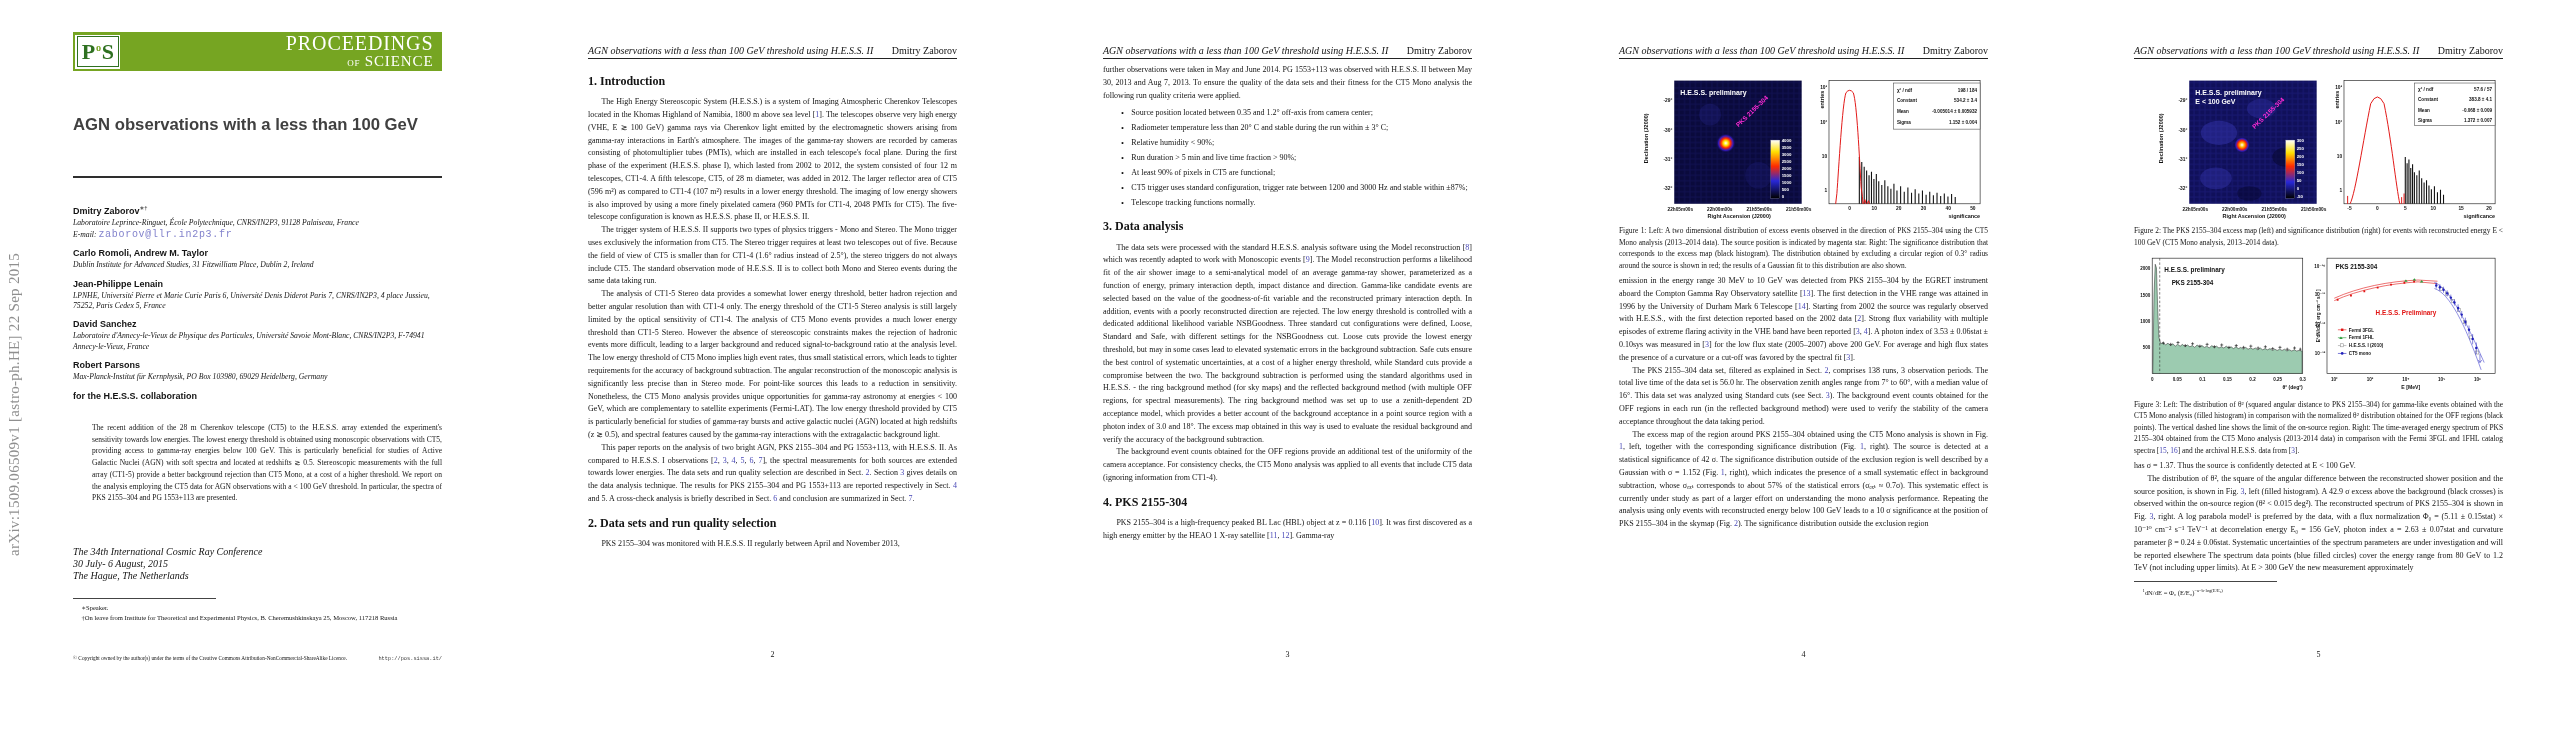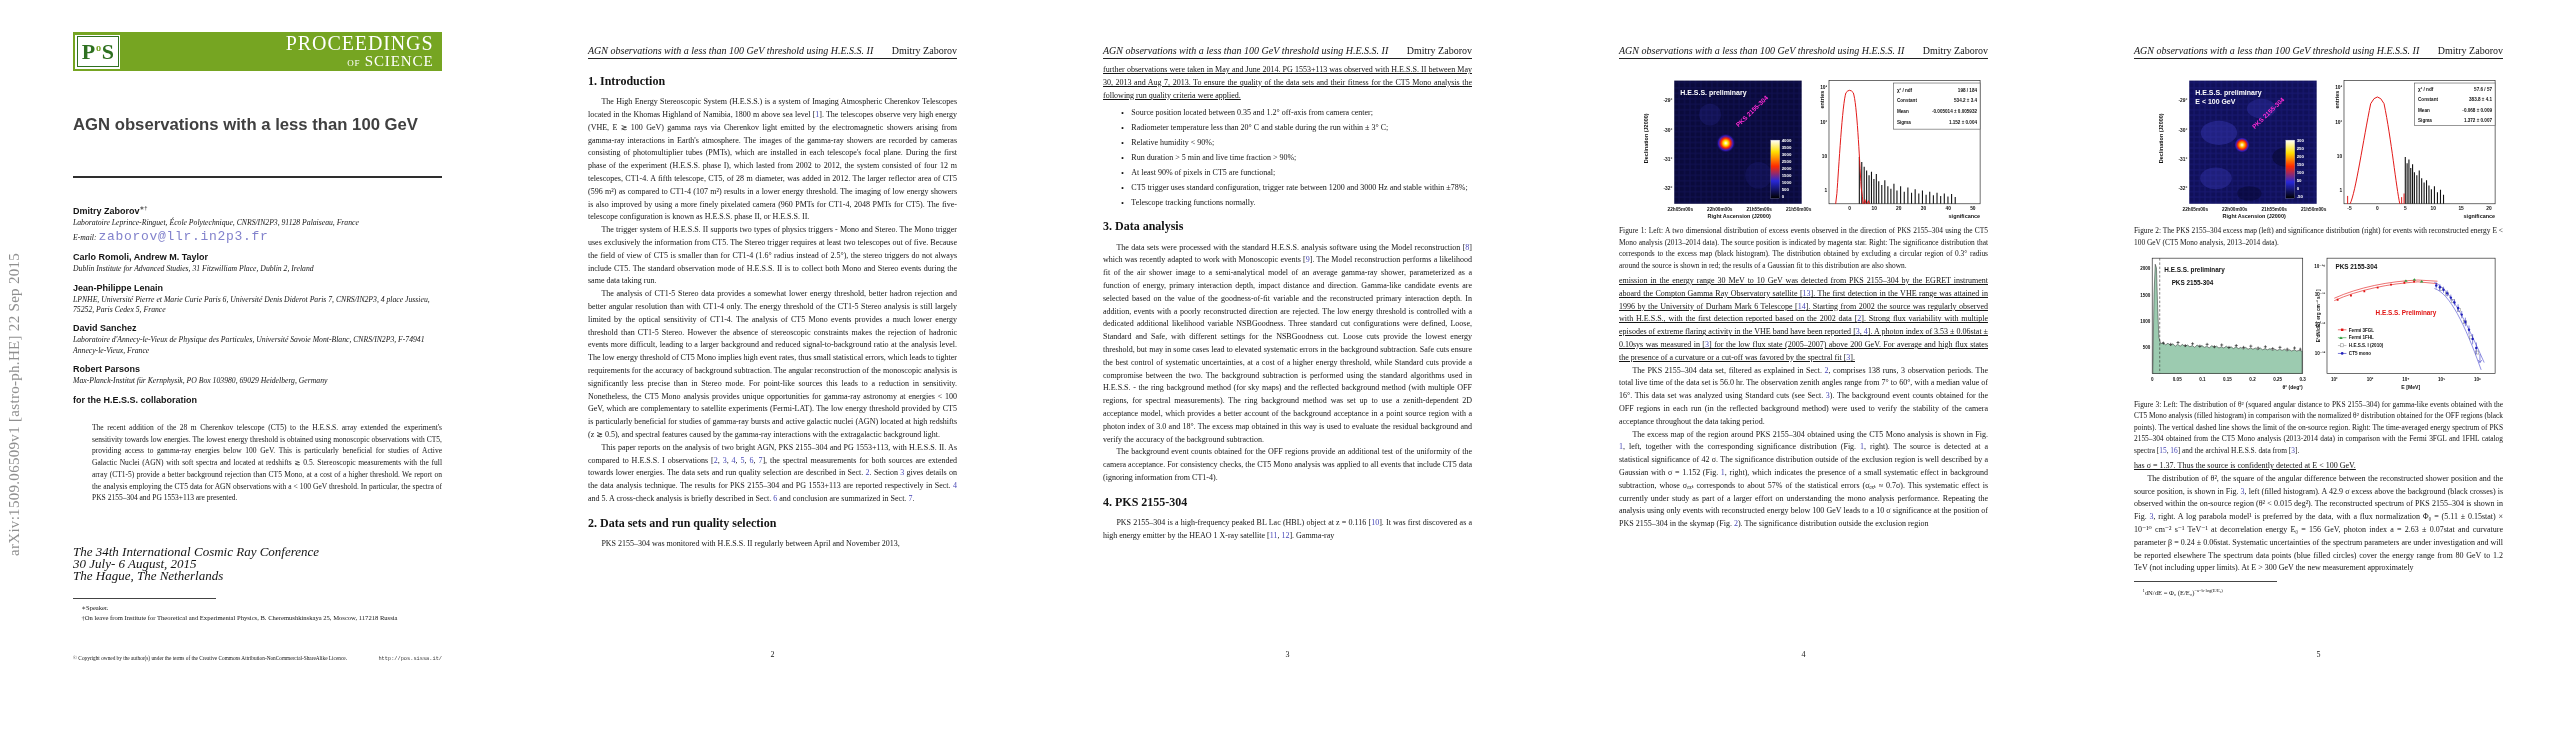--- a/index.html
+++ b/index.html
@@ -8,21 +8,21 @@
   #p1{left:0}#p2{left:515px}#p3{left:1030px}#p4{left:1546px}#p5{left:2061px}
 
   
   .hdr{position:absolute;left:73px;top:45px;width:369px;display:flex;justify-content:space-between;align-items:center;border-bottom:0.8px solid #222;padding-bottom:2.4px;font-size:10px;}
   .hdr .ht{font-style:italic;}
   .pnum{position:absolute;top:650px;left:0;width:100%;text-align:center;font-size:8px;}
 
   
   .col{position:absolute;left:73px;top:64px;width:369px;font-size:8px;line-height:12.8px;text-align:justify;}
   .col p{margin:0;text-indent:13.4px;}
-  .col p.cont{text-indent:0;text-decoration:underline;}
+  .col p.cont{text-indent:0;}
   h2.sec{font-size:12px;font-weight:bold;margin:11px 0 8.5px 0;text-align:left;}
   ul.crit{list-style:none;margin:4.9px 0 4.9px 18px;padding:0;}
   ul.crit li{position:relative;padding-left:10.3px;margin:3px 0;text-align:left;line-height:12px;}
   ul.crit li::before{content:"•";position:absolute;left:0;top:0;font-size:8.5px;}
   .ref{color:#4747b6;}
   .caption{font-size:7.4px;line-height:11.5px;text-align:justify;margin:6px 0 3.6px 0;}
   .figwrap{margin:2.4px 0 0 0;}
   .figwrap svg{display:block;}
   svg text{font-family:"Liberation Sans","DejaVu Sans",sans-serif;}
 
@@ -38,24 +38,24 @@
   .bt2{font-size:15px;letter-spacing:0.9px;}
   .bt2 .of{font-size:9px;letter-spacing:0.6px;}
   .title1{position:absolute;left:73px;top:115px;width:369px;font-family:"Liberation Sans","DejaVu Sans",sans-serif;font-weight:bold;font-size:16.7px;line-height:1.22;color:#404040;text-align:left;}
   .rule{position:absolute;left:73px;top:176px;width:369px;height:1.5px;background:#2e2e2e;}
   .authors{position:absolute;left:73px;top:197px;width:369px;text-align:left;}
   .aname{font-family:"Liberation Sans","DejaVu Sans",sans-serif;font-weight:bold;font-size:9px;margin-top:8px;}
   .aname sup{font-size:5.8px;font-weight:normal;}
   .affil{font-style:italic;font-size:7.7px;line-height:1.36;margin-top:1.8px;}
   .email{font-size:7.7px;margin-top:1.2px;}
   .email .lbl{font-style:italic;}
-  .email .addr{font-family:"Liberation Mono","DejaVu Sans Mono",monospace;font-size:13px;color:#8282cc;letter-spacing:0.7px;}
+  .email .addr{font-family:"Liberation Mono","DejaVu Sans Mono",monospace;font-size:10px;color:#8282cc;letter-spacing:0.7px;}
   .collab{font-family:"Liberation Sans","DejaVu Sans",sans-serif;font-weight:bold;font-size:9px;margin-top:9px;}
   .abstract{position:absolute;left:92px;top:422px;width:350px;font-size:7.5px;line-height:11.7px;text-align:justify;}
-  .conf{position:absolute;left:73px;top:546px;font-style:italic;font-size:13px;line-height:12px;text-align:left;}
+  .conf{position:absolute;left:73px;top:546px;font-style:italic;font-size:10px;line-height:12px;text-align:left;}
   .fnrule{position:absolute;left:73px;top:598px;width:143px;height:0.6px;background:#444;}
   .fns{position:absolute;left:73px;top:603px;width:369px;font-size:6.6px;line-height:10px;text-align:justify;}
   .fns .ind{text-indent:8.5px;}
   .copy{position:absolute;left:73px;top:655px;width:369px;display:flex;justify-content:space-between;align-items:baseline;}
   .copy .c1{font-size:5.3px;}
   .copy .c2{font-family:"Liberation Mono","DejaVu Sans Mono",monospace;font-size:5.3px;color:#3a3a3a;}
 
   
   .fnote{margin-top:6px;text-align:left;}
   .fnote .fr{width:143px;height:0.6px;background:#444;margin-bottom:3px;}
@@ -145,21 +145,21 @@
     <span>Dmitry Zaborov</span>
   </div>
   <div class="col">
     <p class="cont">further observations were taken in May and June 2014. PG 1553+113 was observed with H.E.S.S. II between May 30, 2013 and Aug 7, 2013. To ensure the quality of the data sets and their fitness for the CT5 Mono analysis the following run quality criteria were applied.</p>
     <ul class="crit">
       <li>Source position located between 0.35 and 1.2° off-axis from camera center;</li>
       <li>Radiometer temperature less than 20° C and stable during the run within ± 3° C;</li>
       <li>Relative humidity &lt; 90%;</li>
       <li>Run duration &gt; 5 min and live time fraction &gt; 90%;</li>
       <li>At least 90% of pixels in CT5 are functional;</li>
-      <li>CT5 trigger uses standard configuration, trigger rate between 1200 and 3000 Hz and stable within ±78%;</li>
+      <li>CT5 trigger uses standard configuration, trigger rate between 1200 and 3000 Hz and stable within ±87%;</li>
       <li>Telescope tracking functions normally.</li>
     </ul>
     <h2 class="sec">3. Data analysis</h2>
     <p>The data sets were processed with the standard H.E.S.S. analysis software using the Model reconstruction [<span class="ref">8</span>] which was recently adapted to work with Monoscopic events [<span class="ref">9</span>]. The Model reconstruction performs a likelihood fit of the air shower image to a semi-analytical model of an average gamma-ray shower, parameterized as a function of energy, primary interaction depth, impact distance and direction. Gamma-like candidate events are selected based on the value of the goodness-of-fit variable and the reconstructed primary interaction depth. In addition, events with a poorly reconstructed direction are rejected. The low energy threshold is controlled with a dedicated additional likelihood variable NSBGoodness. Three standard cut configurations were defined, Loose, Standard and Safe, with different settings for the NSBGoodness cut. Loose cuts provide the lowest energy threshold, but may in some cases lead to elevated systematic errors in the background subtraction. Safe cuts ensure the best control of systematic uncertainties, at a cost of a higher energy threshold, while Standard cuts provide a compromise between the two. The background subtraction is performed using the standard algorithms used in H.E.S.S. - the ring background method (for sky maps) and the reflected background method (with multiple OFF regions, for spectral measurements). The ring background method was set up to use a zenith-dependent 2D acceptance model, which provides a better account of the background acceptance in a point source region with a photon index of 3.0 and 18°. The excess map obtained in this way is used to evaluate the residual background and verify the accuracy of the background subtraction.</p>
     <p>The background event counts obtained for the OFF regions provide an additional test of the uniformity of the camera acceptance. For consistency checks, the CT5 Mono analysis was applied to all events that include CT5 data (ignoring information from CT1-4).</p>
     <h2 class="sec">4. PKS 2155-304</h2>
     <p>PKS 2155–304 is a high-frequency peaked BL Lac (HBL) object at z = 0.116 [<span class="ref">10</span>]. It was first discovered as a high energy emitter by the HEAO 1 X-ray satellite [<span class="ref">11</span>, <span class="ref">12</span>]. Gamma-ray</p>
   </div>
   <div class="pnum">3</div>
 </div>

